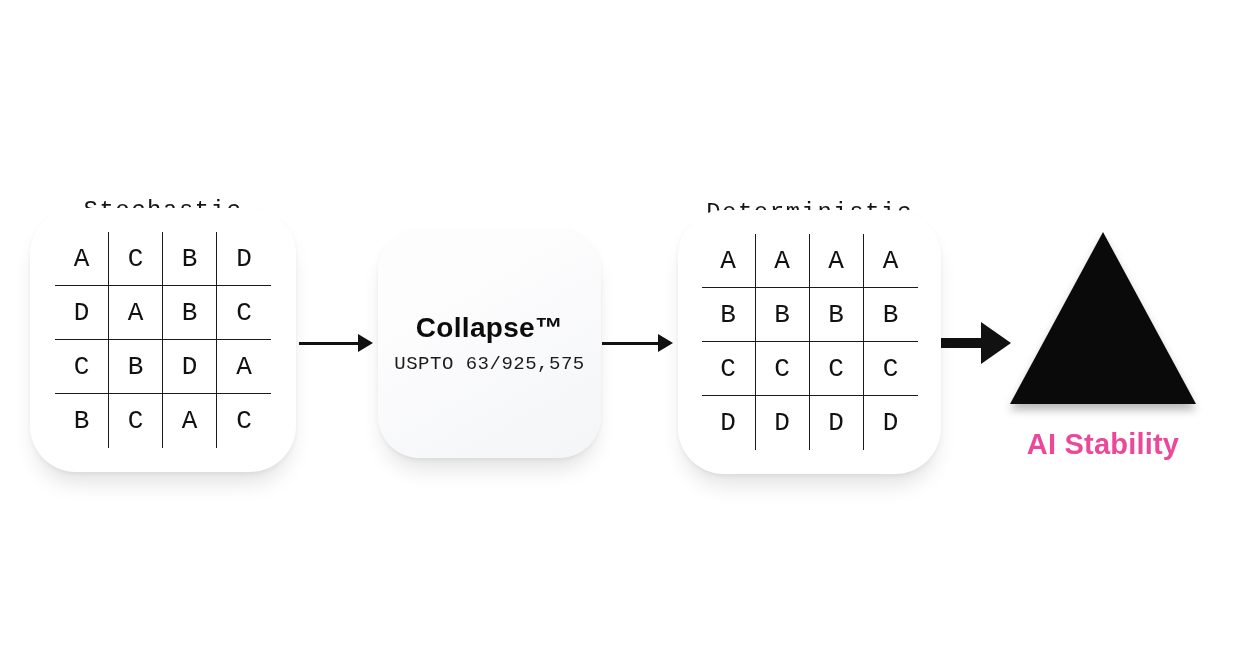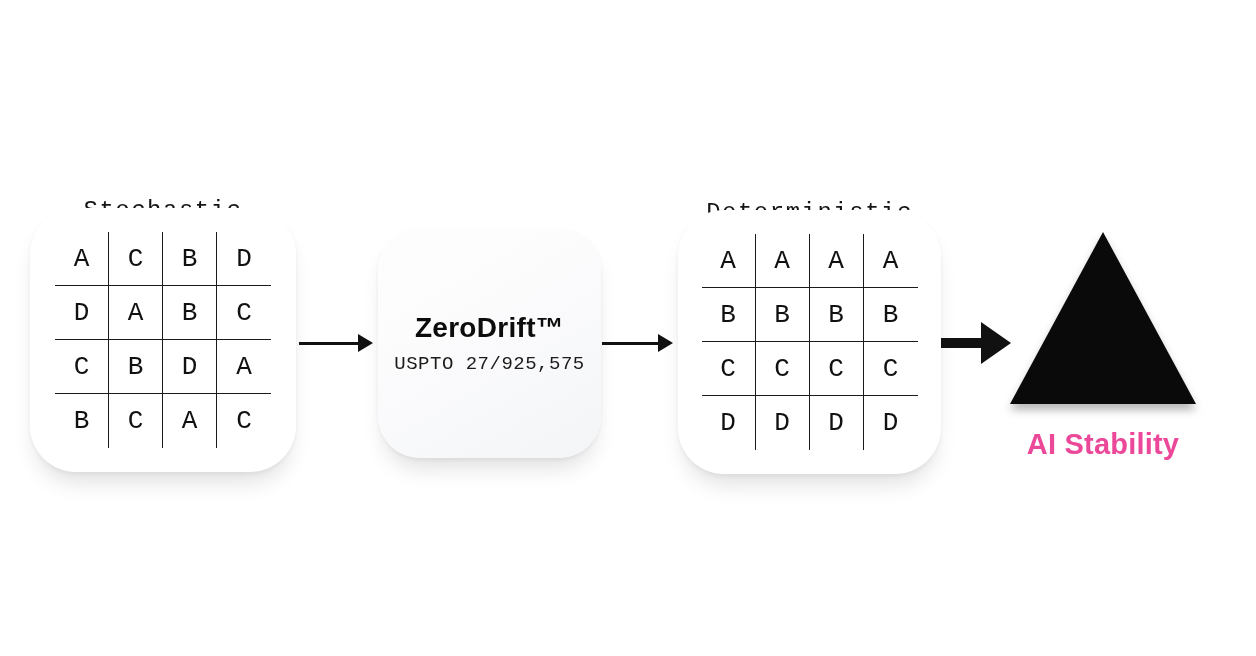--- a/index.html
+++ b/index.html
@@ -144,22 +144,22 @@
         <span class="cell">C</span>
       </div>
   </div>
 
   <div class="arrow" style="left:299px; top:330px; width:74px; height:26px;">
     <span class="shaft"></span>
     <span class="head"></span>
   </div>
 
   <div class="card process" style="left:378px; top:228px; width:223px; height:230px;">
-    <div class="process-name">ZeroDrift™</div>
-    <div class="process-patent">USPTO 27/925,575</div>
+    <div class="process-name">Collapse™</div>
+    <div class="process-patent">USPTO 63/925,575</div>
   </div>
 
   <div class="arrow" style="left:602px; top:330px; width:71px; height:26px;">
     <span class="shaft"></span>
     <span class="head"></span>
   </div>
 
   <div class="flow-title" style="left:678px; top:135px; width:263px;">
     <span class="line">Deterministic</span>
     <span class="line">Collapse</span>

